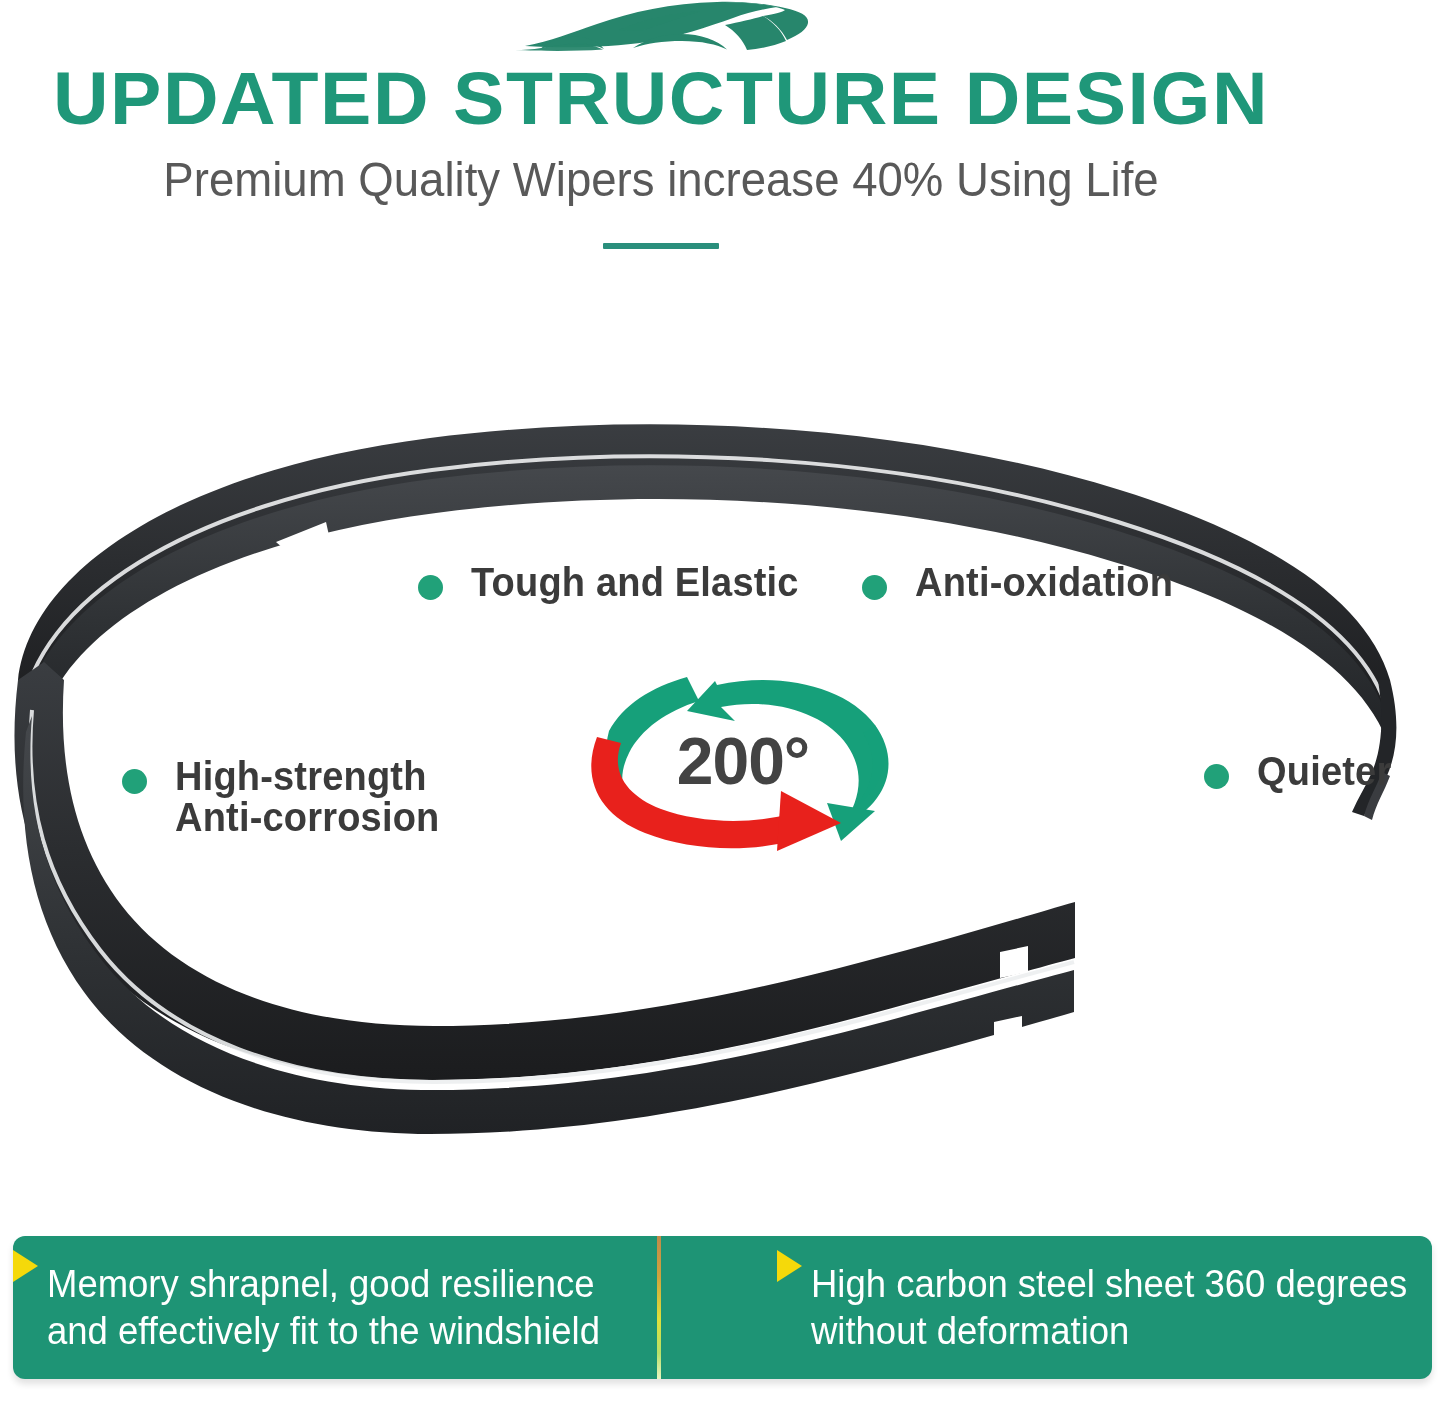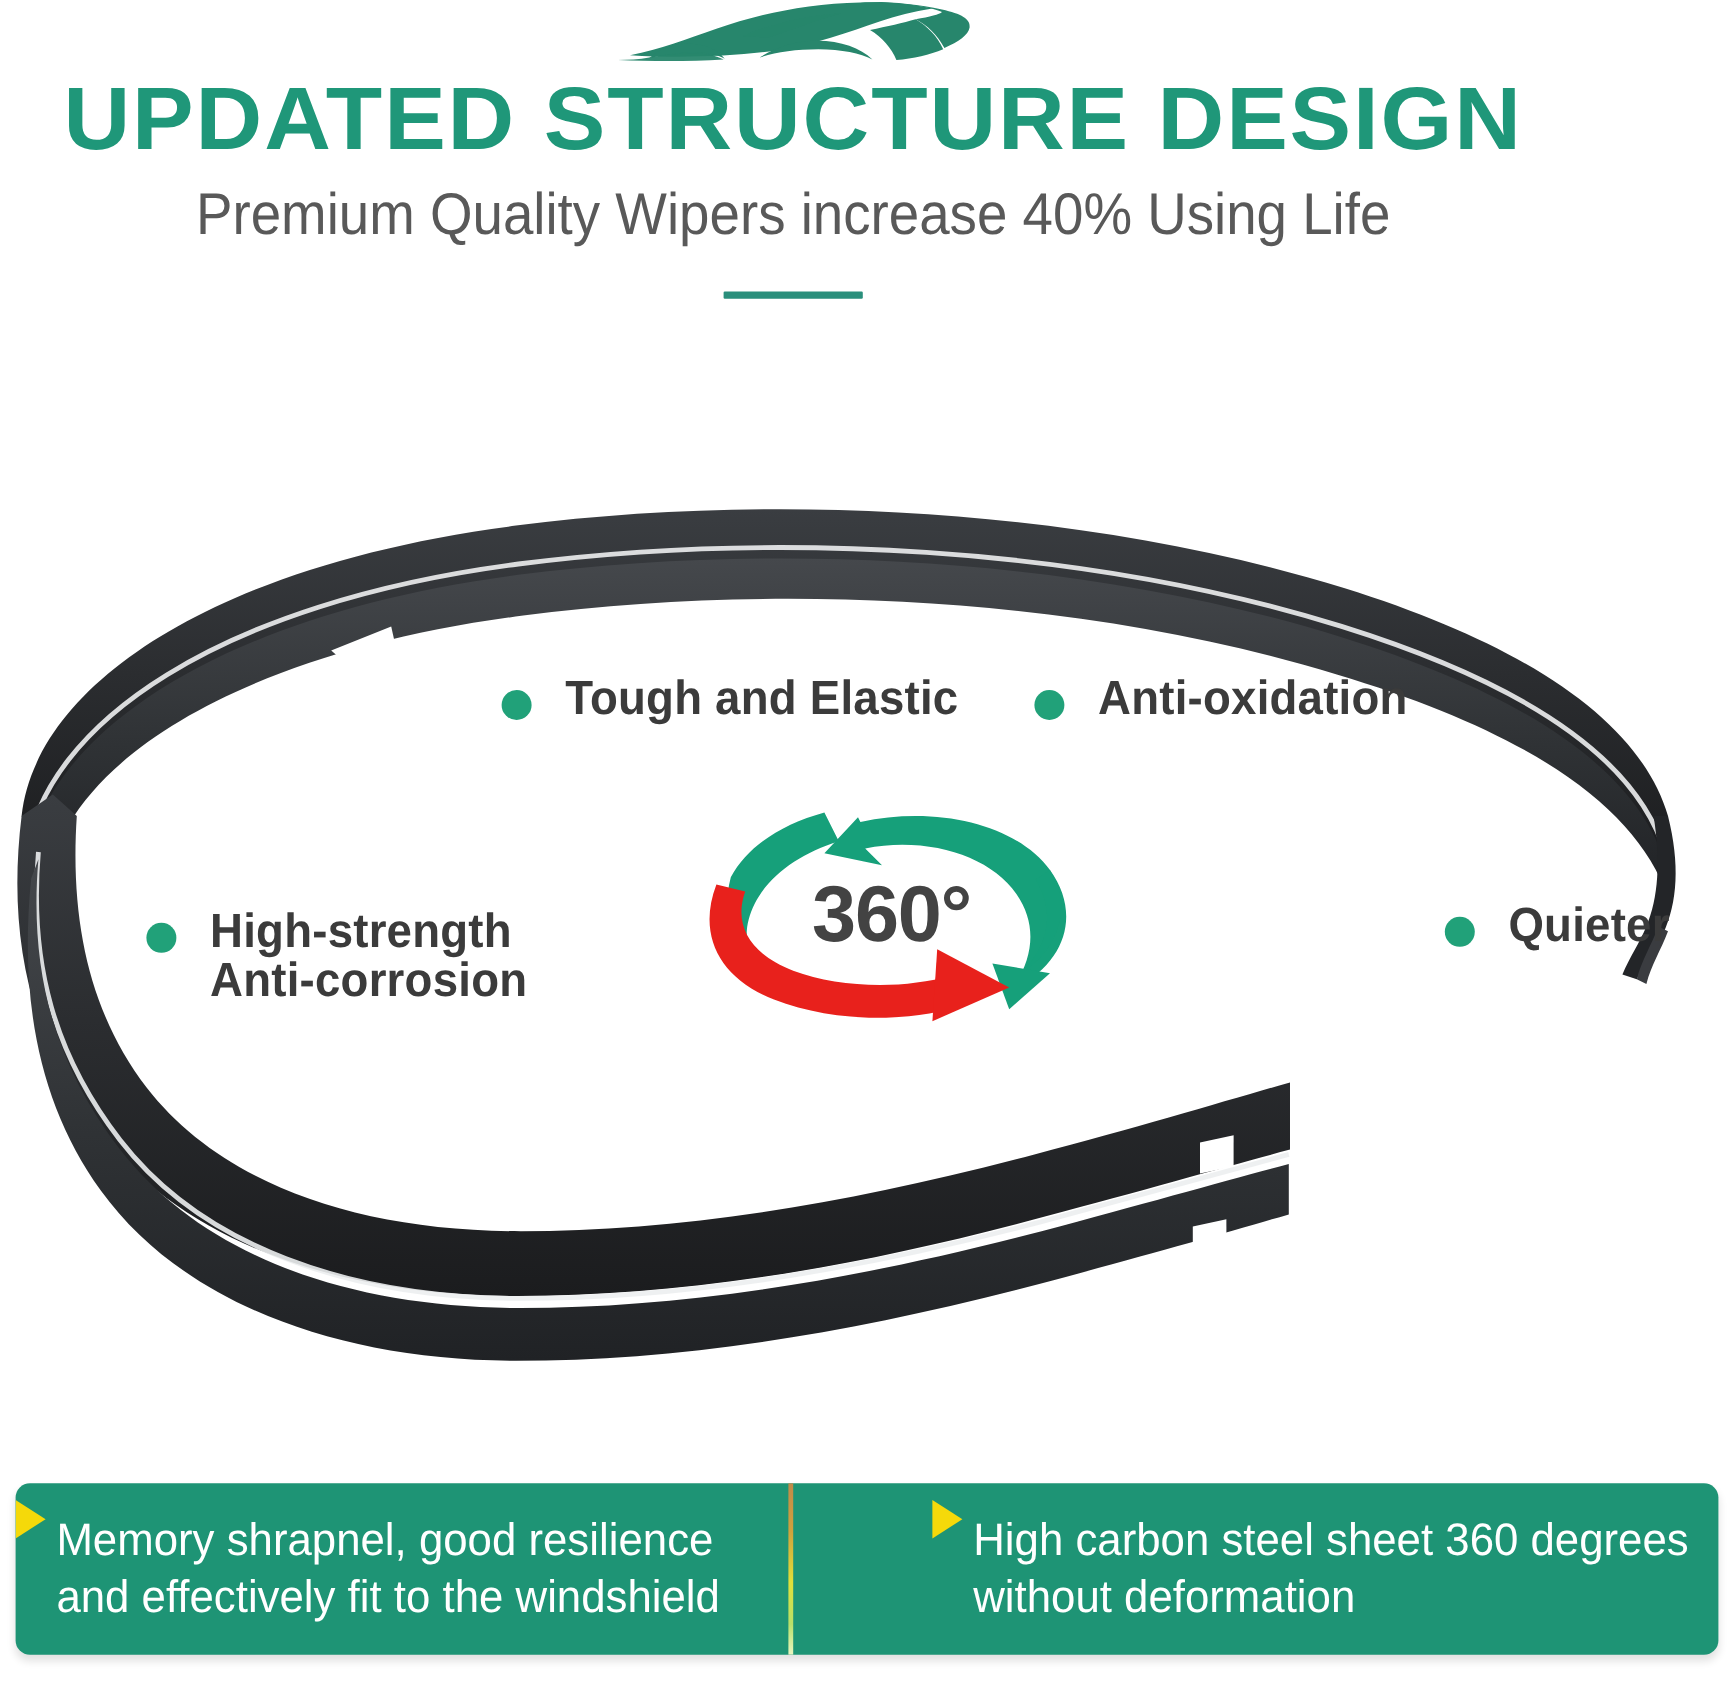--- a/index.html
+++ b/index.html
@@ -351,21 +351,21 @@
 
     <path d="M22 74
              C6 116 24 152 70 170
              C116 188 176 190 224 176
              L218 150
              C176 162 124 160 86 146
              C50 132 36 108 46 80 Z" fill="#e8211c"></path>
     <path d="M206 128 L266 160 L202 188 Z" fill="#e8211c"></path>
   </svg>
   <div class="badge-text">
-    <span>360°</span>
+    <span>200°</span>
   </div>
 </div>
 
 <div class="banner">
 
   <div class="banner-half left">
     <span class="tri"></span>
     <span class="banner-text"><span>Memory shrapnel, good resilience</span><span class="l2">and effectively fit to the windshield</span></span>
   </div>
 

